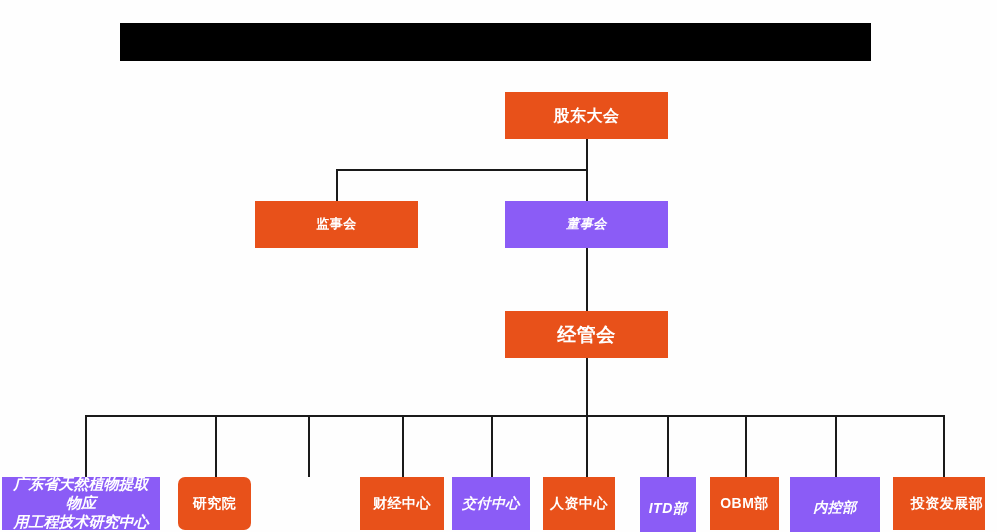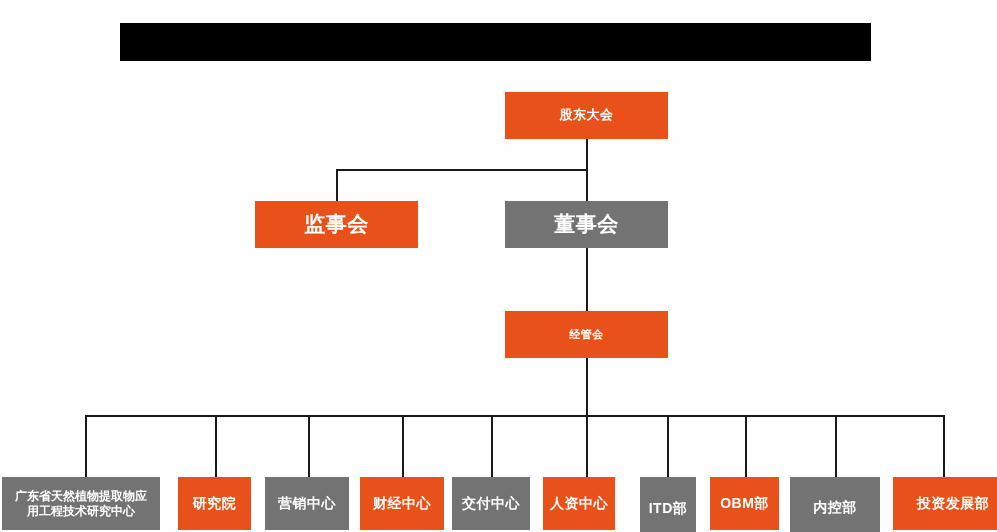--- a/index.html
+++ b/index.html
@@ -45,27 +45,27 @@
     align-items: center;
     justify-content: center;
     text-align: center;
     color: #ffffff;
     font-weight: bold;
     letter-spacing: 0.5px;
     line-height: 1.25;
     user-select: none;
   }
   .node.dark  { background: #e8511a; }
-  .node.light { background: #737373; }
+  .node.light { background: #8b5cf6; font-style: italic; }
 
-  .node.t1 { font-size: 13px; }
-  .node.t2 { font-size: 21px; }
-  .node.t3 { font-size: 11px; }
+  .node.t1 { font-size: 16px; }
+  .node.t2 { font-size: 13px; }
+  .node.t3 { font-size: 19px; }
   .node.leaf { font-size: 14px; }
-  .node.leaf.small { font-size: 12px; padding: 0 5px; letter-spacing: 0; }
+  .node.leaf.small { font-size: 15px; padding: 0 5px; letter-spacing: 0; }
 </style>
 </head>
 <body>
 
 <div id="canvas">
 
   <div class="redaction-bar"></div>
 
   <div class="line v" style="left:586px; top:139px; height:32px;"></div>
 
@@ -100,31 +100,30 @@
 
   <div class="node dark t3" style="left:505px; top:311px; width:163px; height:47px;">经管会</div>
 
   <div class="node light leaf small" style="left:2px; top:477px; width:158px; height:53px;">
     <span>
       <span>广东省天然植物提取物应</span><br>
       <span>用工程技术研究中心</span>
     </span>
   </div>
 
-  <div class="node dark leaf" style="left:178px; top:477px; width:73px; height:53px;">研究院</div>
+  <div class="node dark leaf" style="left:178px; top:477px; width:73px; height:53px;border-radius:7px;">研究院</div>
 
-  <div class="node light leaf" style="left:265px; top:477px; width:84px; height:53px;">营销中心</div>
 
   <div class="node dark leaf" style="left:360px; top:477px; width:84px; height:53px;">财经中心</div>
 
   <div class="node light leaf" style="left:452px; top:477px; width:78px; height:53px;">交付中心</div>
 
   <div class="node dark leaf" style="left:543px; top:477px; width:72px; height:53px;">人资中心</div>
 
   <div class="node light leaf" style="left:640px; top:477px; width:56px; height:63px;">ITD部</div>
 
   <div class="node dark leaf" style="left:710px; top:477px; width:69px; height:53px;">OBM部</div>
 
   <div class="node light leaf" style="left:790px; top:477px; width:90px; height:62px;">内控部</div>
 
-  <div class="node dark leaf" style="left:893px; top:477px; width:104px; height:53px;padding-left:16px;">投资发展部</div>
+  <div class="node dark leaf" style="left:893px; top:477px; width:92px; height:53px;padding-left:16px;">投资发展部</div>
 
 </div>
 
 </body></html>

